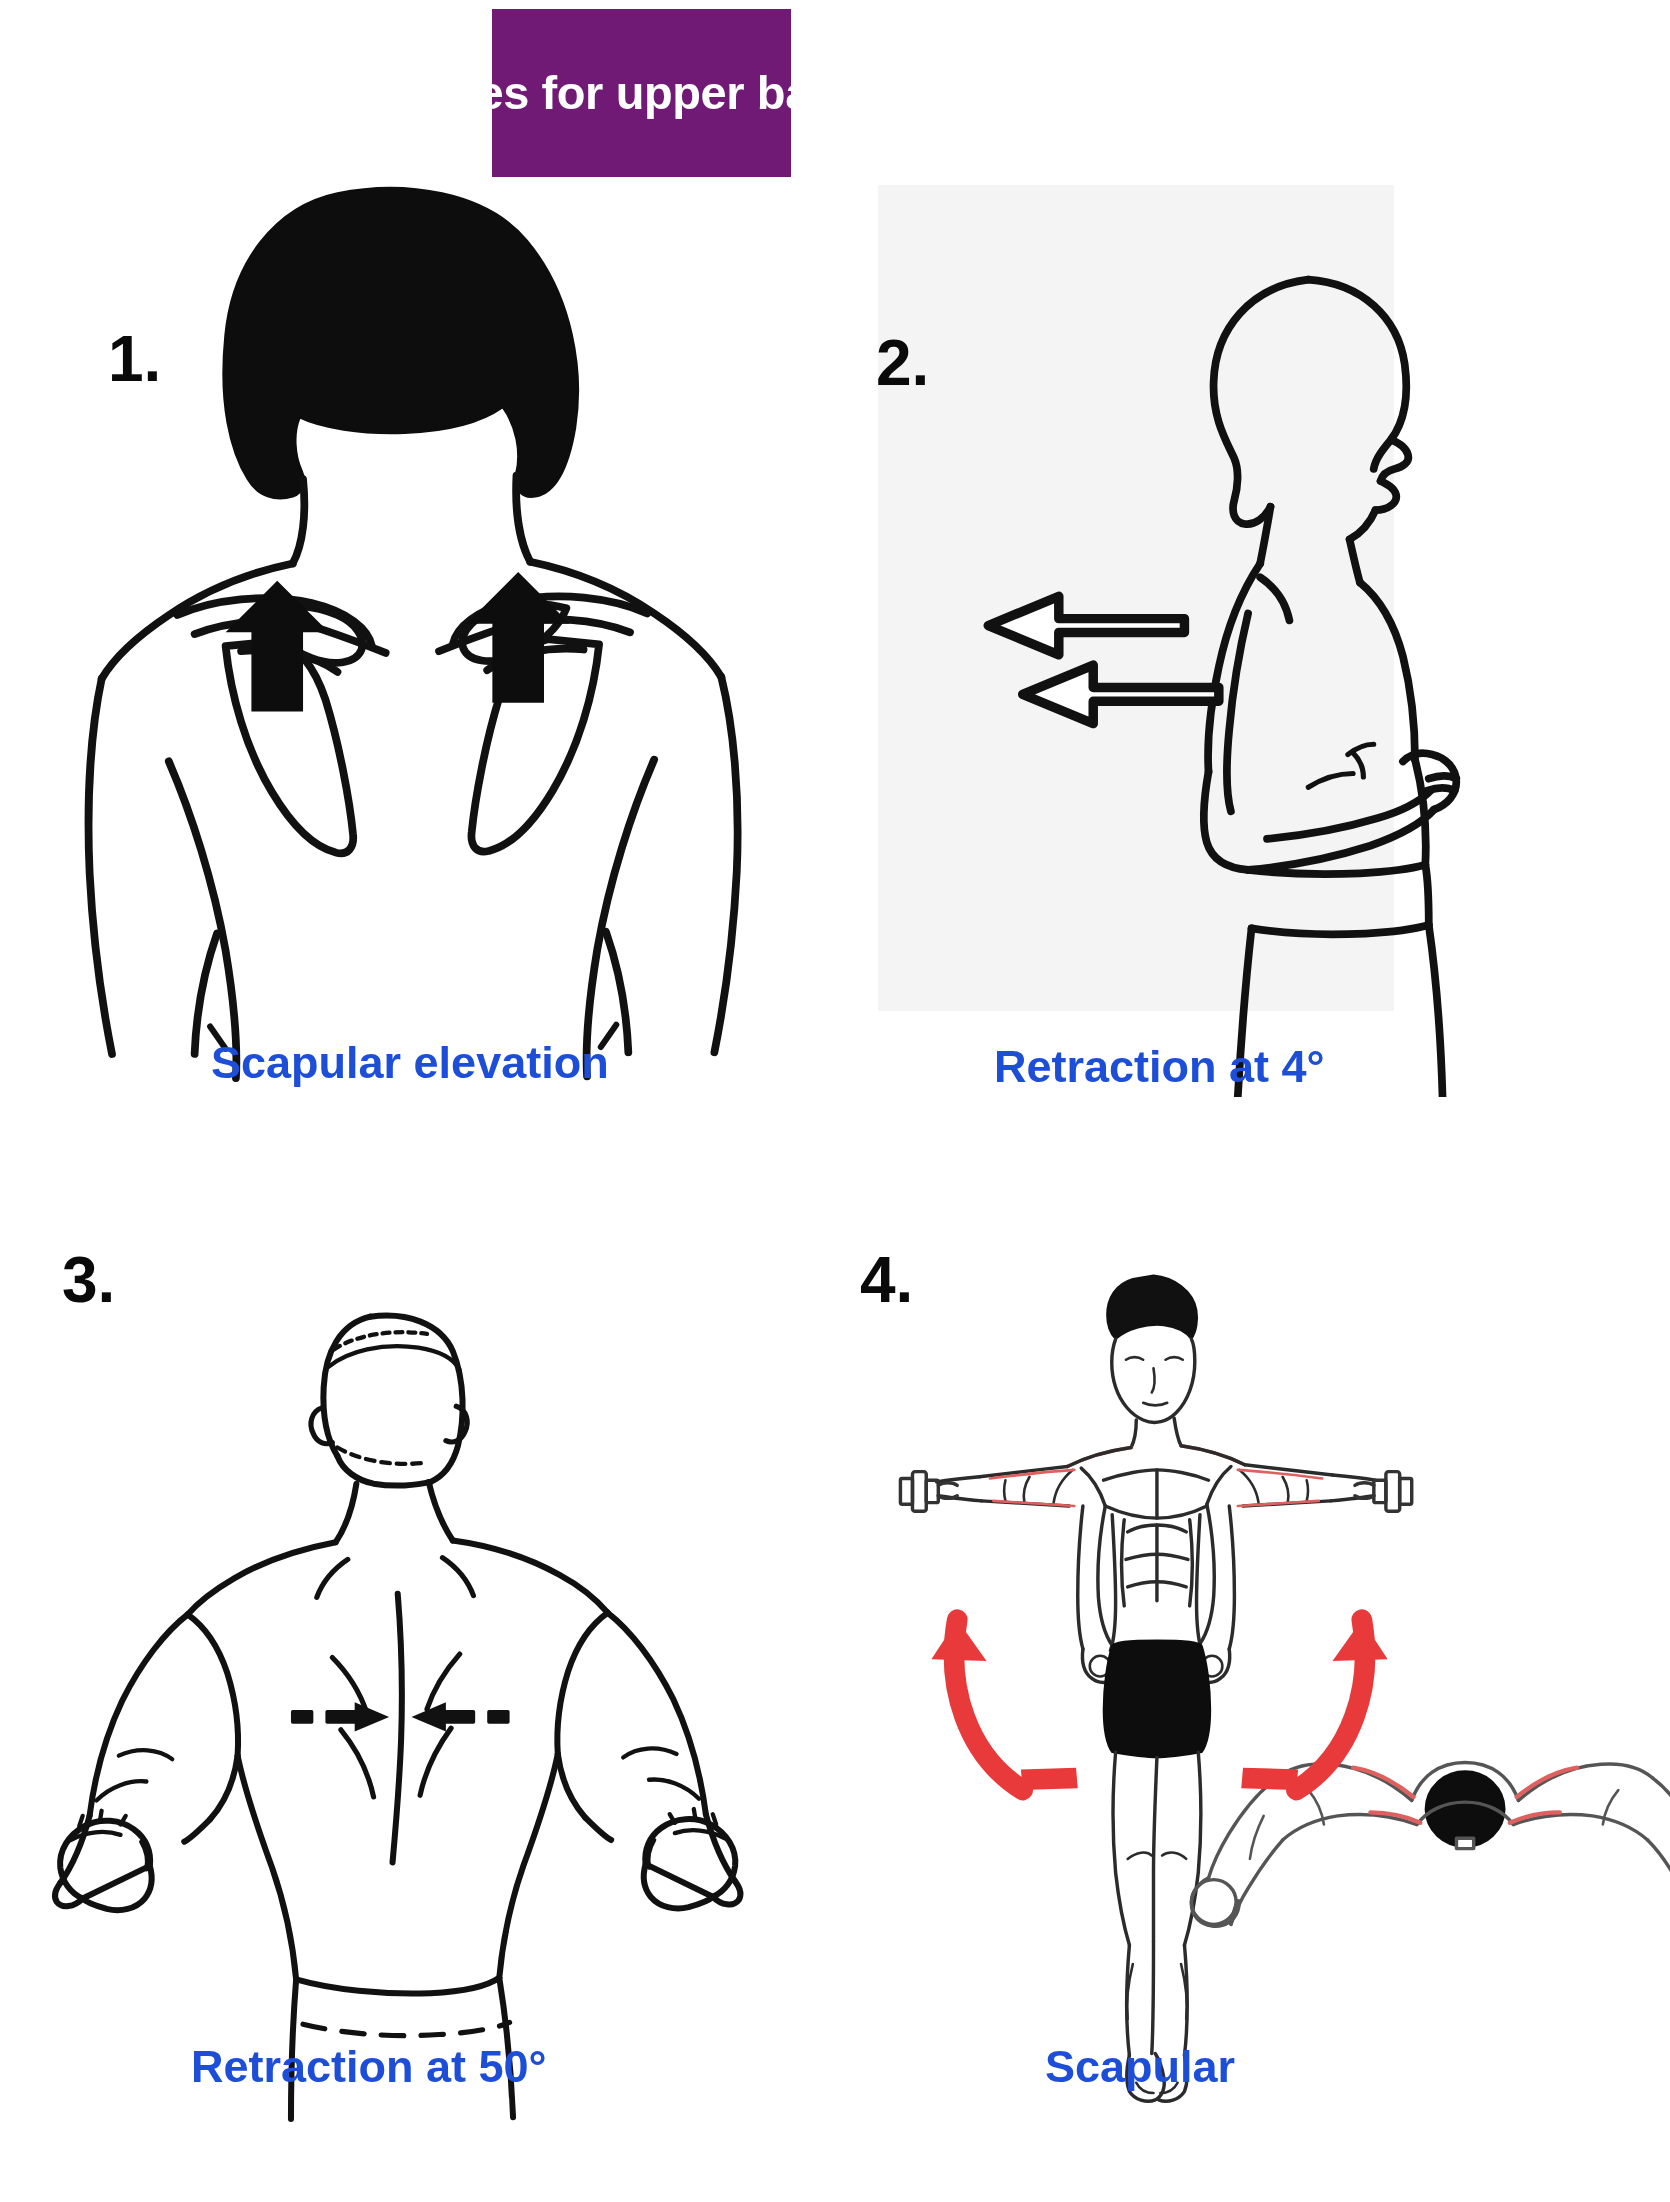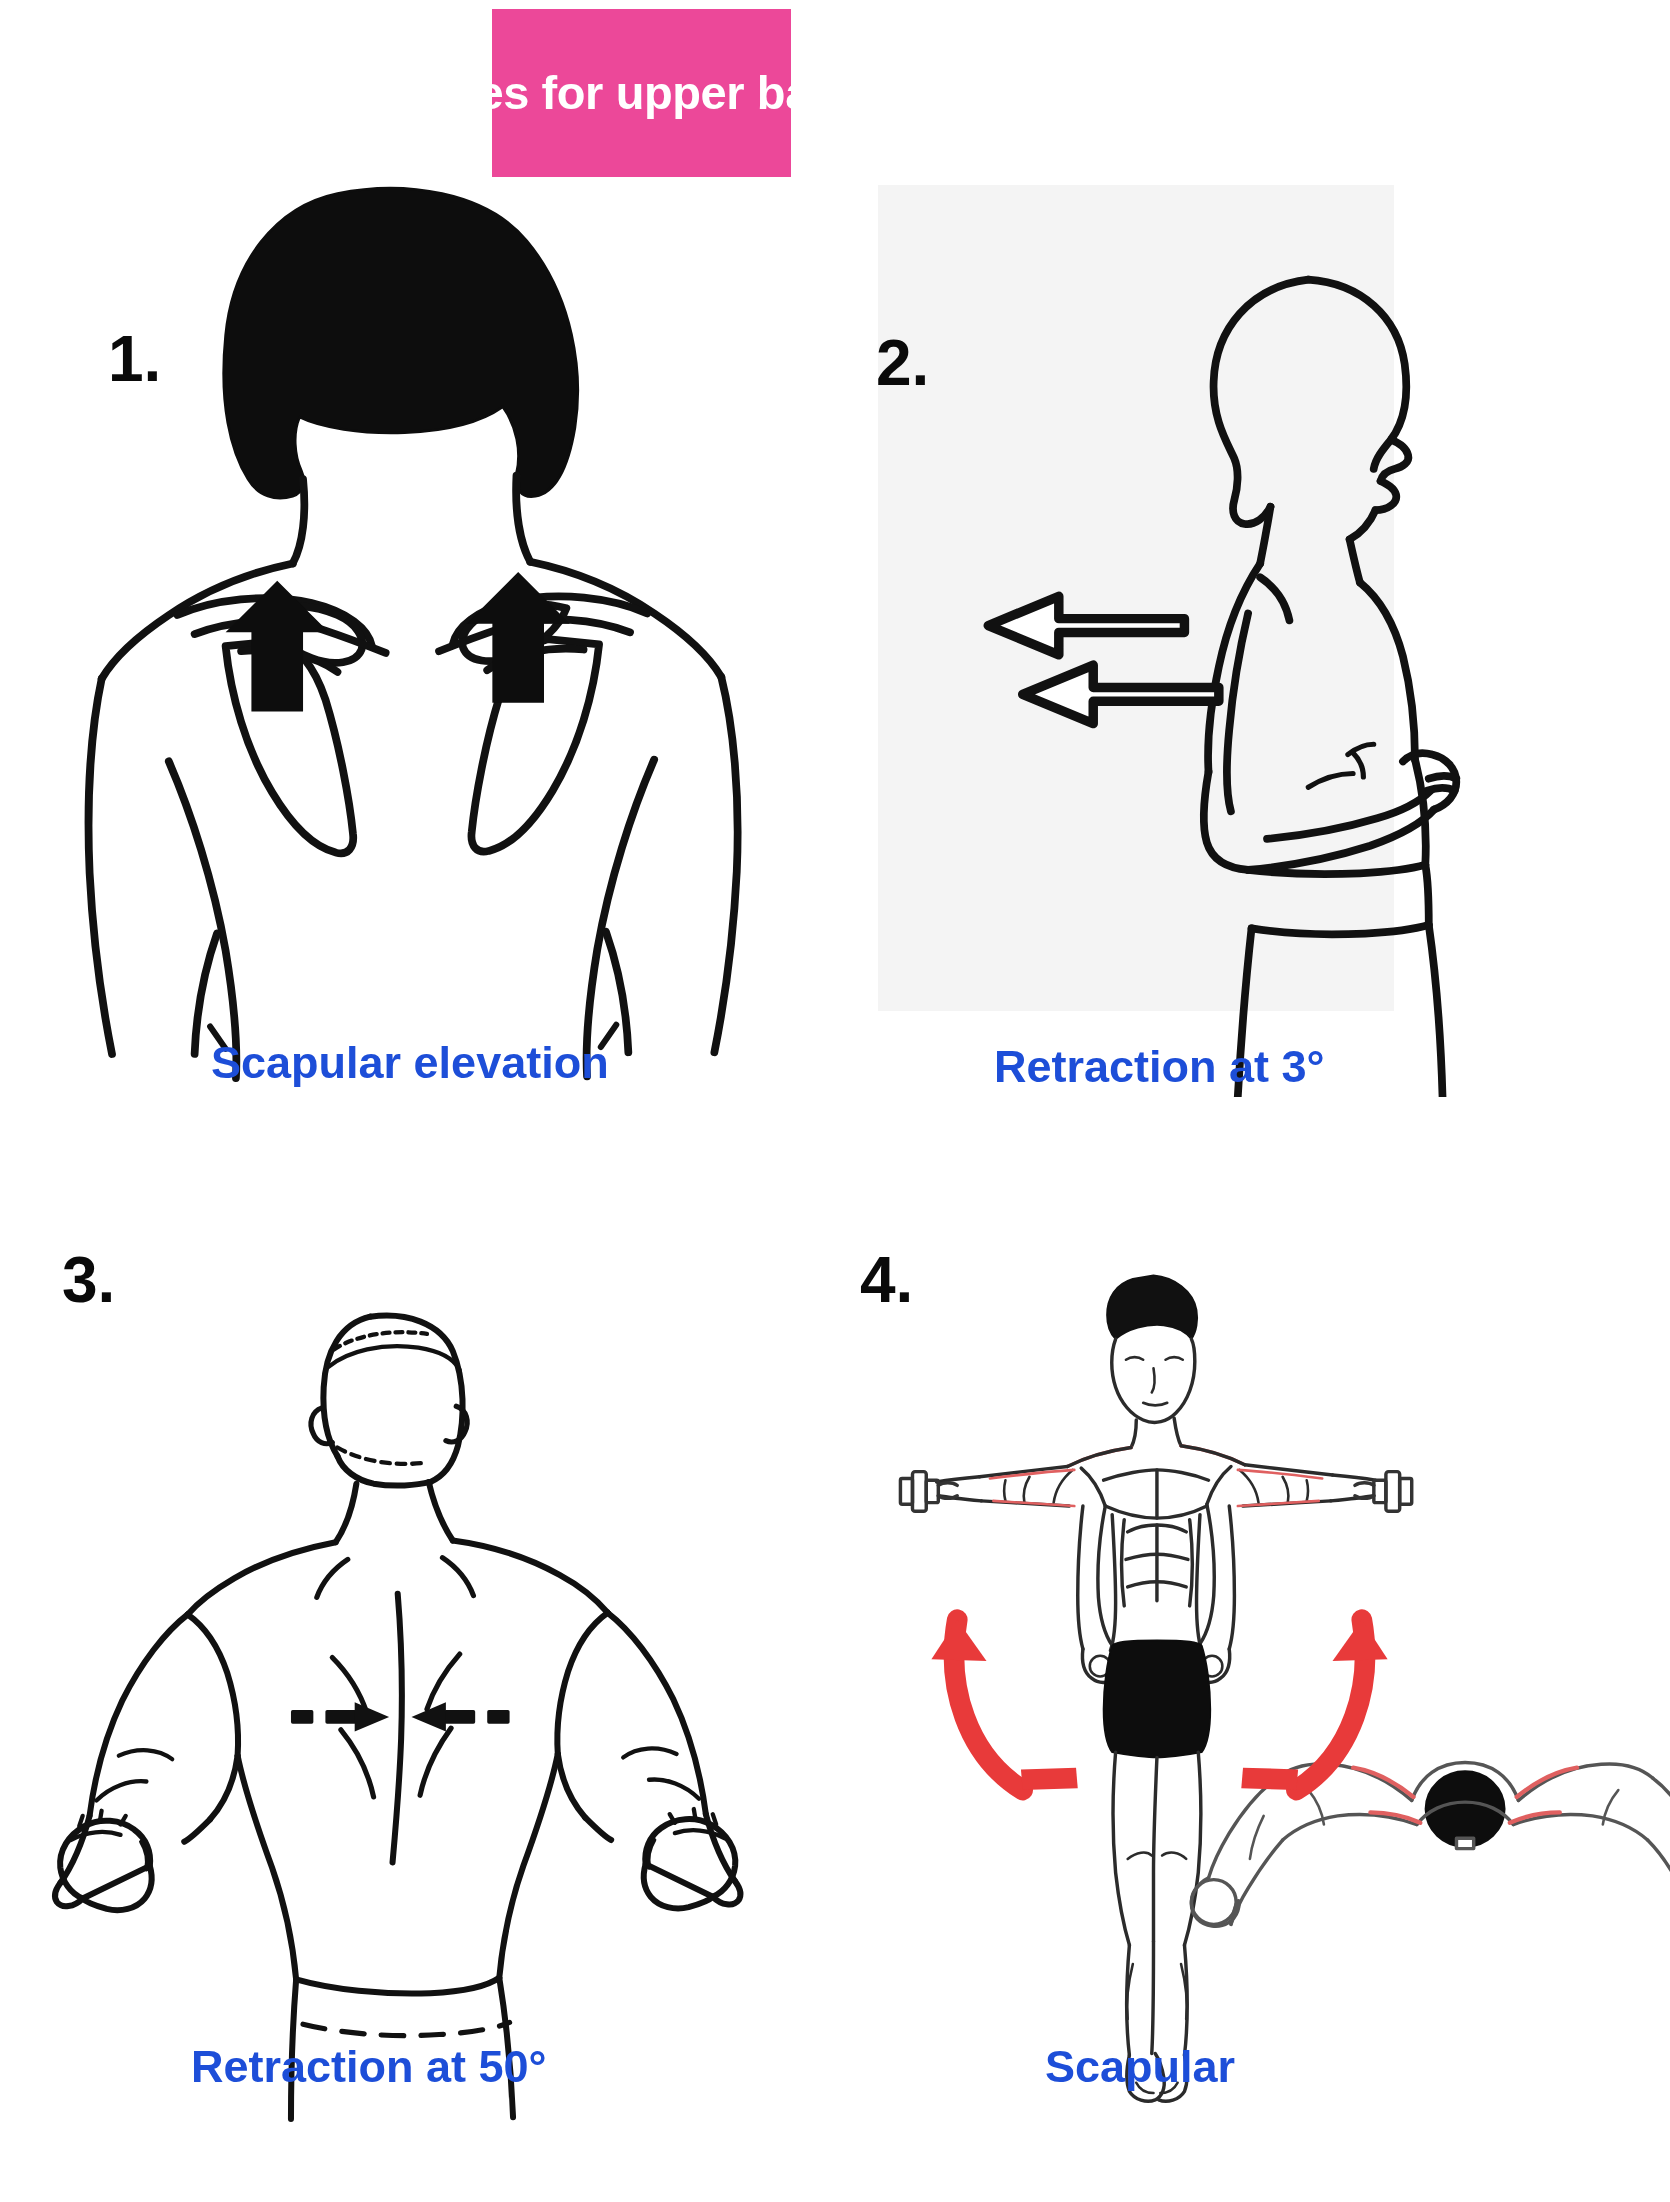--- a/index.html
+++ b/index.html
@@ -15,21 +15,21 @@
     overflow: hidden;
   }
 
   
   #title-banner {
     position: absolute;
     left: 492px;
     top: 8.6px;
     width: 299px;
     height: 168px;
-    background: #ec4899;
+    background: #701a75;
     display: flex;
     align-items: center;
     justify-content: center;
     z-index: 30;
   }
   #title-text {
     color: #ffffff;
     font-size: 47px;
     font-weight: bold;
     letter-spacing: -0.4px;
@@ -470,16 +470,16 @@
 <div id="title-banner">
   <span id="title-text">Exercises for upper back pain</span>
 </div>
 
 <div class="panel-number" id="num-1">1.</div>
 <div class="panel-number" id="num-2">2.</div>
 <div class="panel-number" id="num-3">3.</div>
 <div class="panel-number" id="num-4">4.</div>
 
 <div class="panel-caption" id="cap-1">Scapular elevation</div>
-<div class="panel-caption" id="cap-2">Retraction at 3°</div>
+<div class="panel-caption" id="cap-2">Retraction at 4°</div>
 <div class="panel-caption" id="cap-3">Retraction at 50°</div>
 <div class="panel-caption" id="cap-4">Scapular</div>
 
 
 </body></html>

